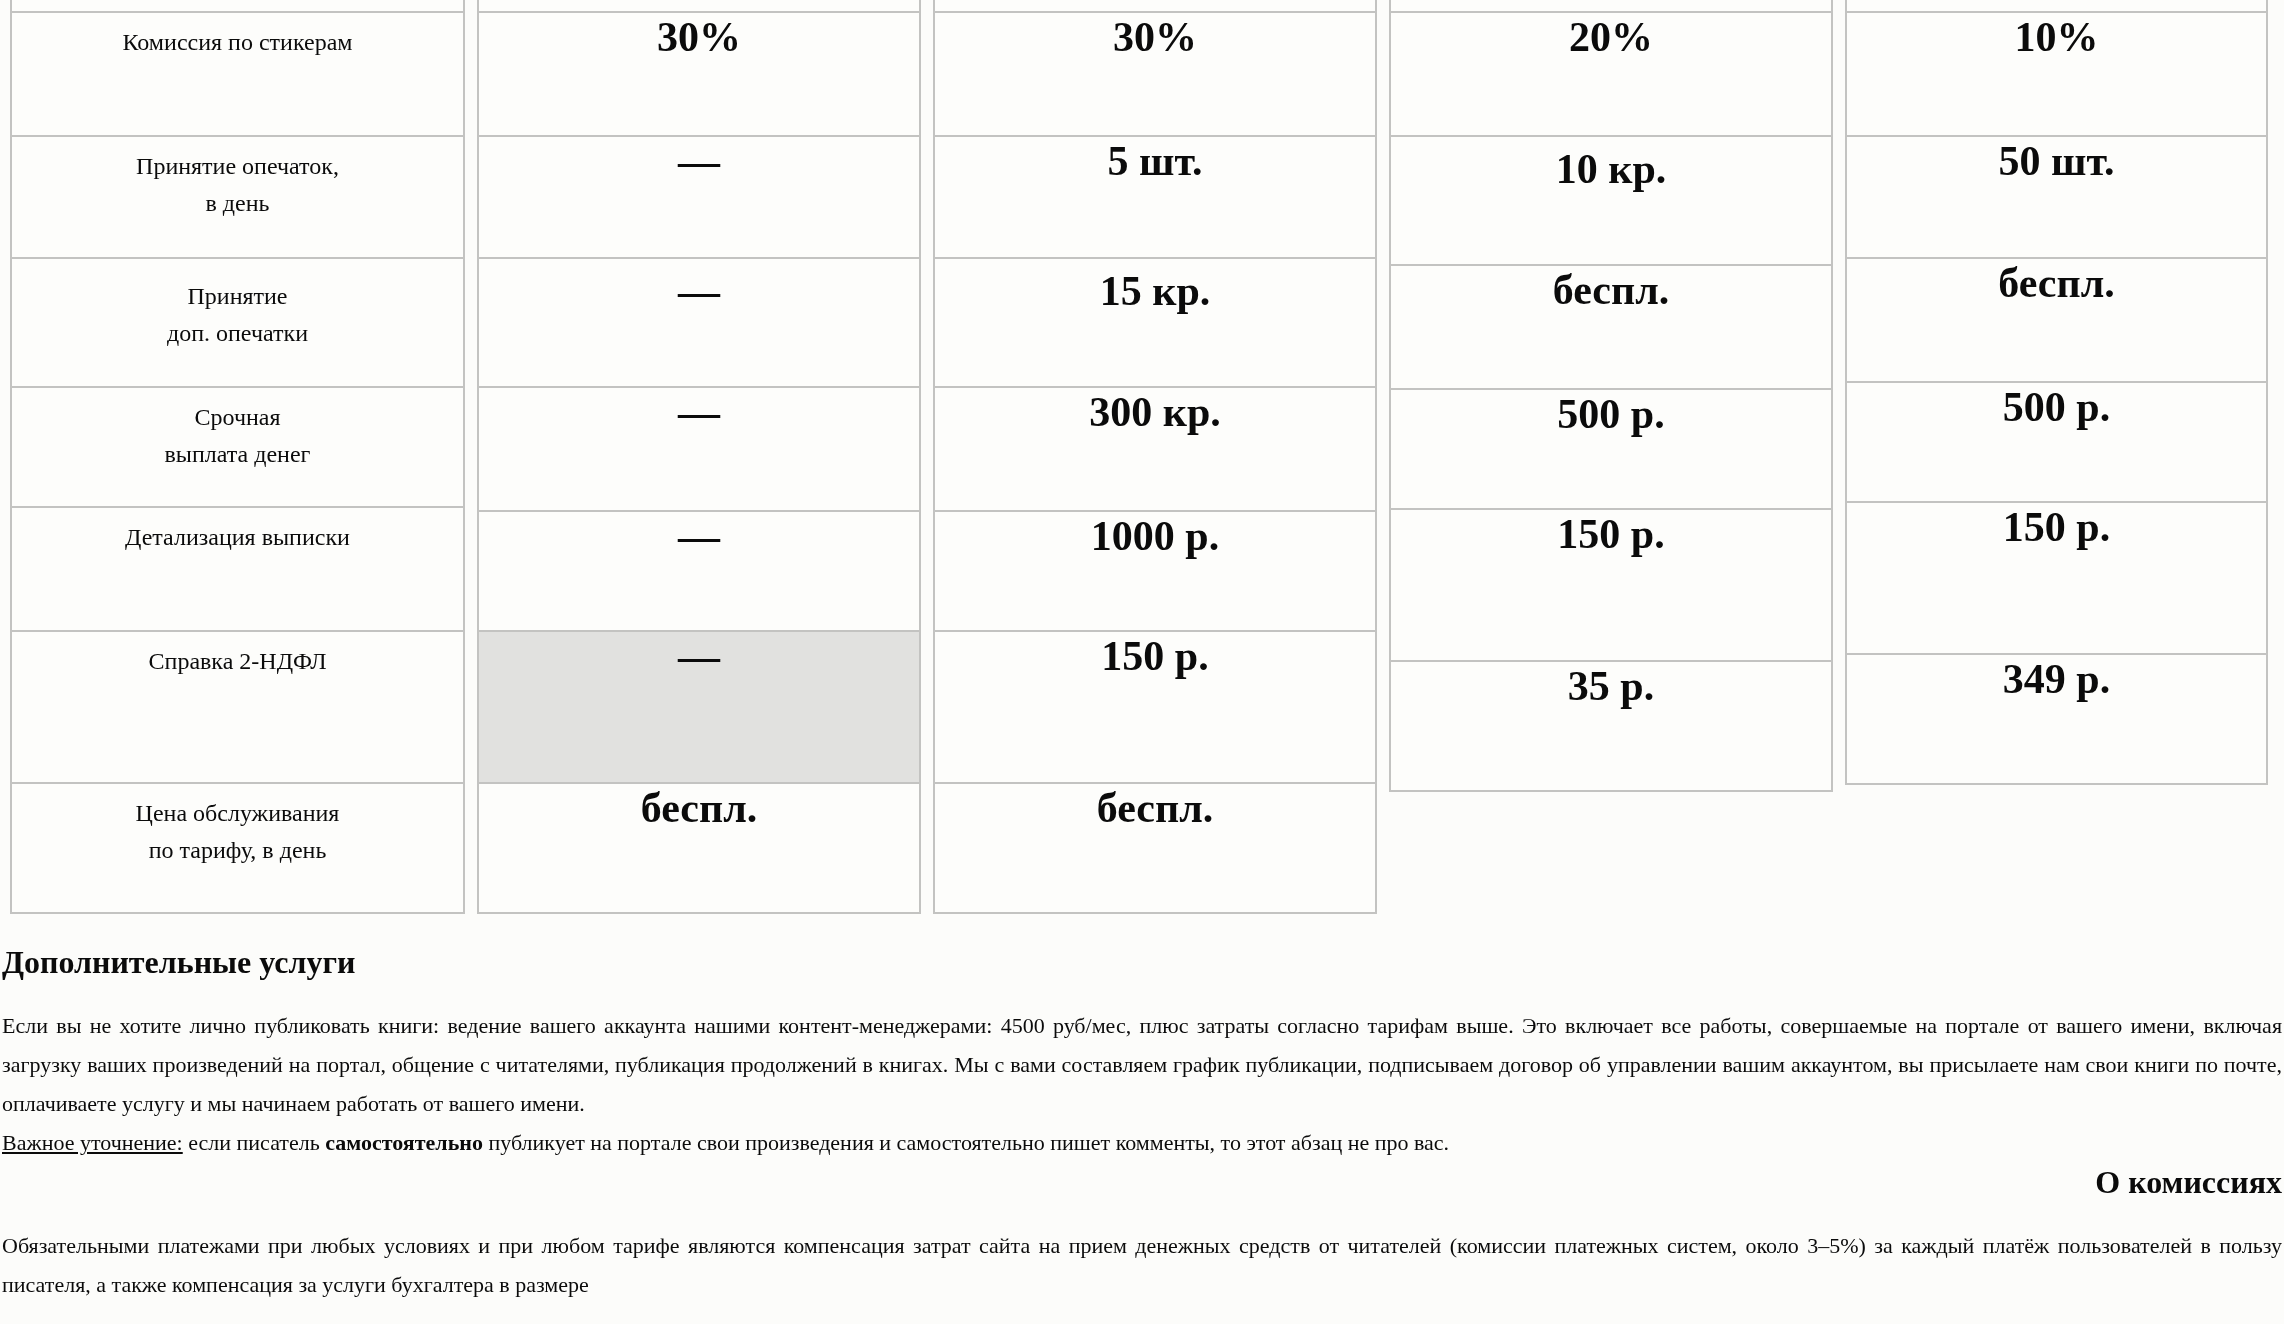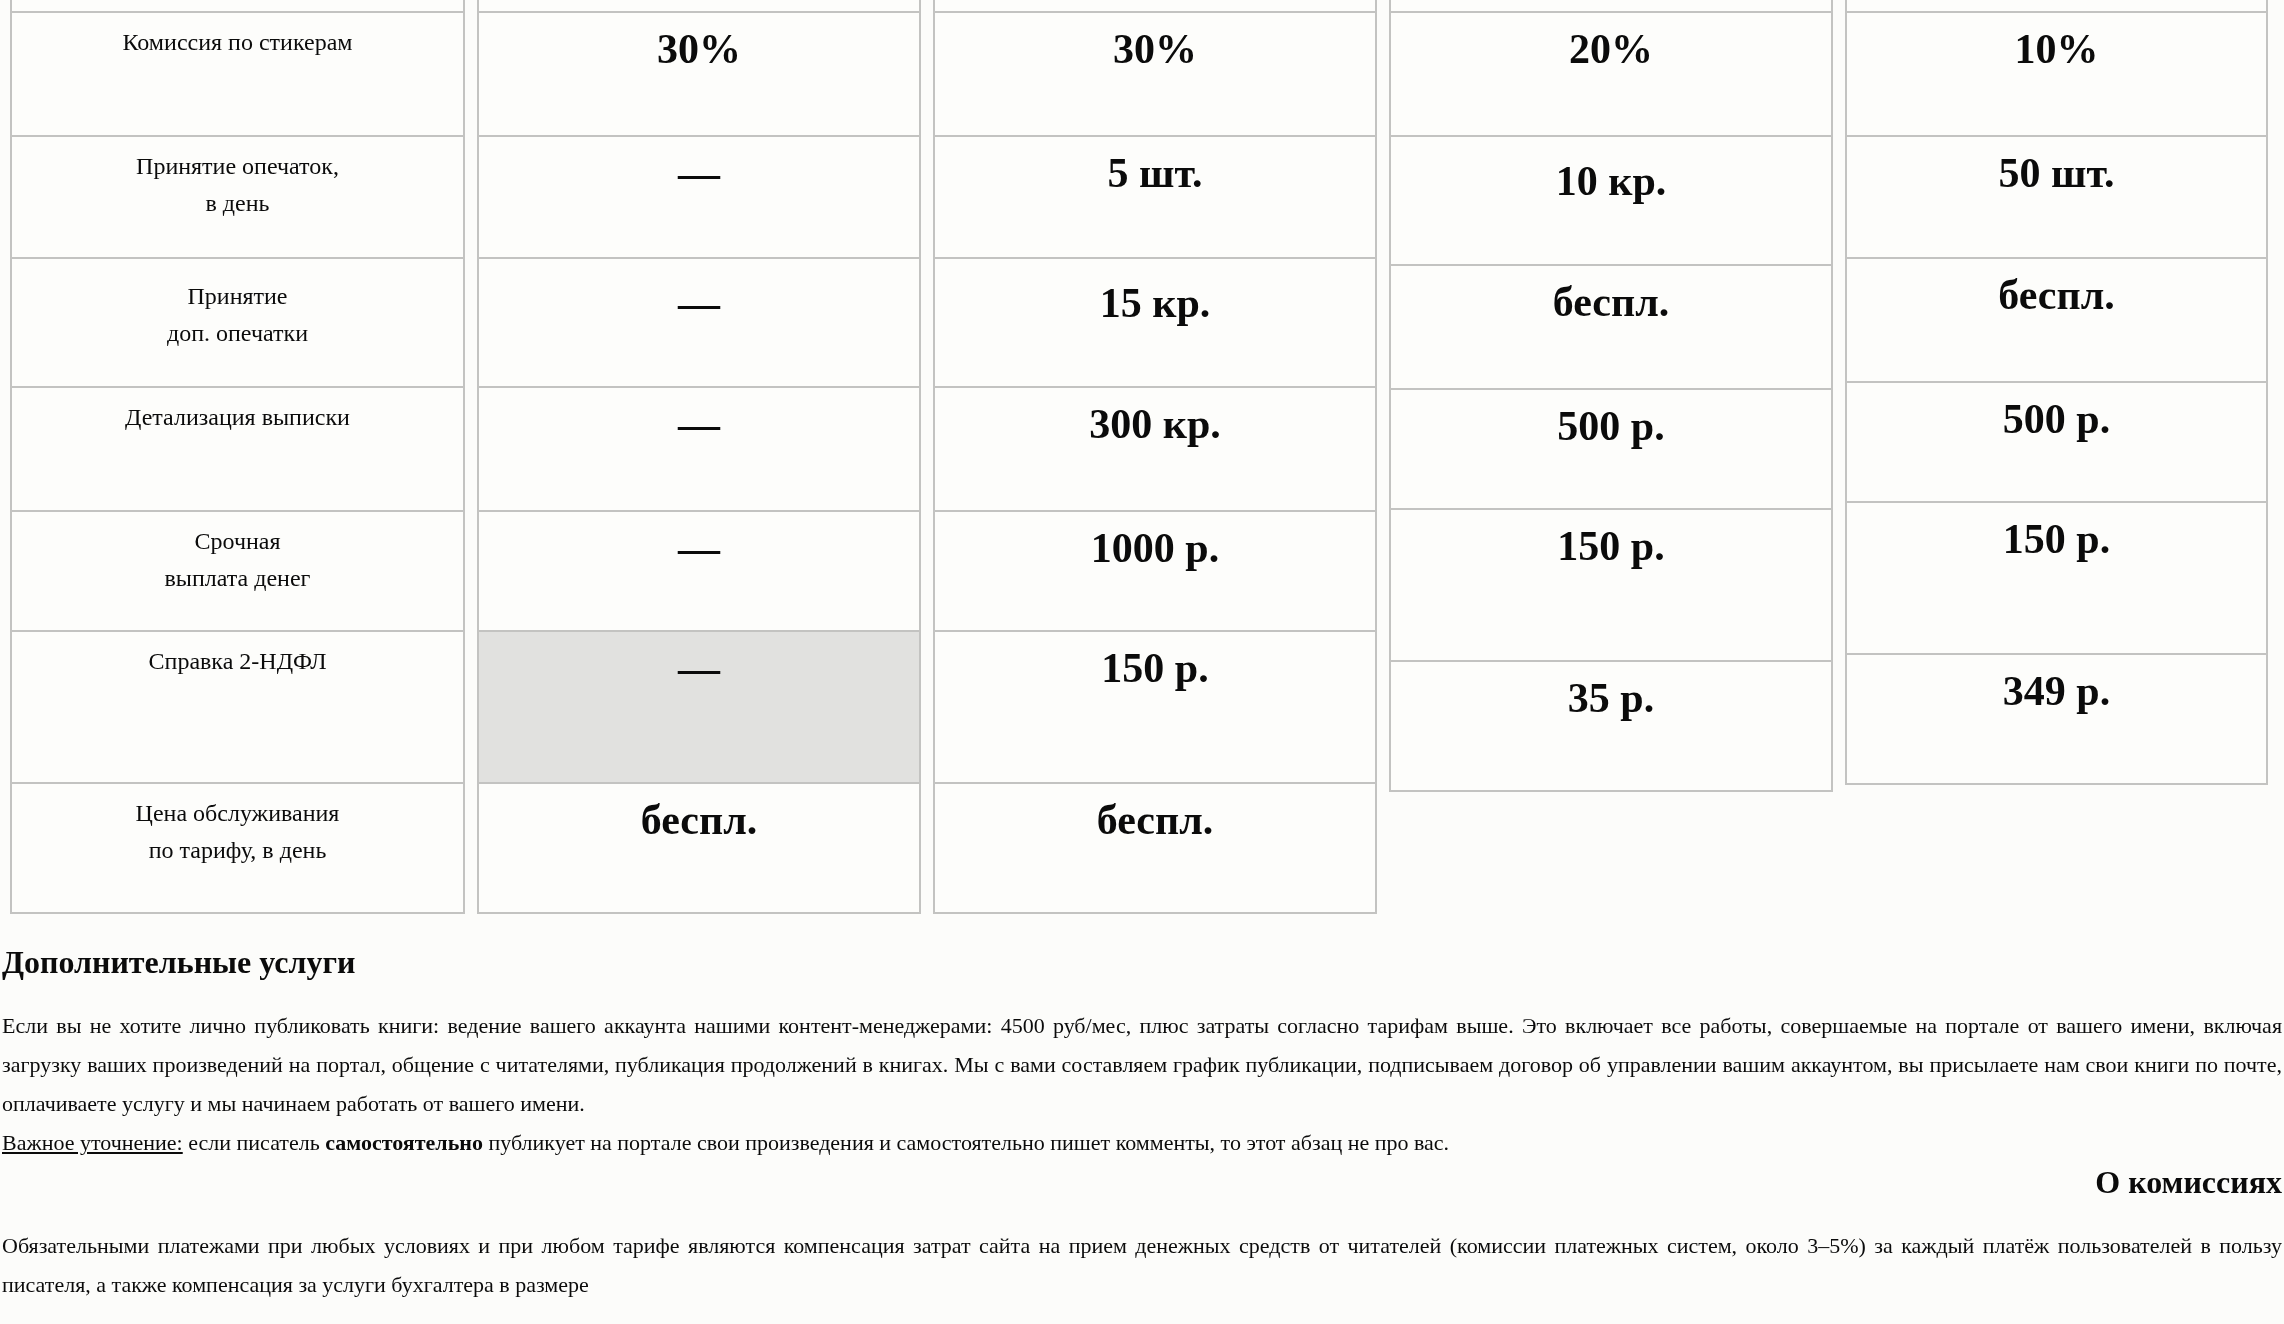--- a/index.html
+++ b/index.html
@@ -41,21 +41,21 @@
   .cell.r4{height:120px;}
   .cell.r5{height:152px;}
   .cell.r6{height:128px;border-bottom:none;}
   .cell.label{
     font-size:24px;line-height:37px;
     padding-top:11px;
     white-space:pre-line;
   }
   .cell.value{
     font-size:42px;line-height:48px;font-weight:bold;
-    padding-top:12px;
+    padding-top:0;
   }
   .cell.highlight{background:var(--highlight-bg);}
 
   
   .text-wrap{margin-top:28px;padding:0 2px;}
   h2.sec-title{
     font-size:32px;line-height:40px;font-weight:bold;
     margin:0 0 24px 0;
   }
   h2.sec-title.second{text-align:right;}
@@ -74,23 +74,23 @@
 <div class="page">
 
   <div class="pricing" id="pricing-table">
       <div class="col labels">
         <div class="cell stub"></div>
         <div class="cell label r0">Комиссия по стикерам</div>
         <div class="cell label r1">Принятие опечаток,
 в день</div>
         <div class="cell label r2">Принятие
 доп. опечатки</div>
-        <div class="cell label r3">Детализация выписки</div>
         <div class="cell label r4">Срочная
 выплата денег</div>
+        <div class="cell label r3">Детализация выписки</div>
         <div class="cell label r5">Справка 2-НДФЛ</div>
         <div class="cell label r6">Цена обслуживания
 по тарифу, в день</div>
       </div>
       <div class="col vals c0">
         <div class="cell stub"></div>
         <div class="cell value r0">30%</div>
         <div class="cell value r1">—</div>
         <div class="cell value r2">—</div>
         <div class="cell value r3">—</div>

